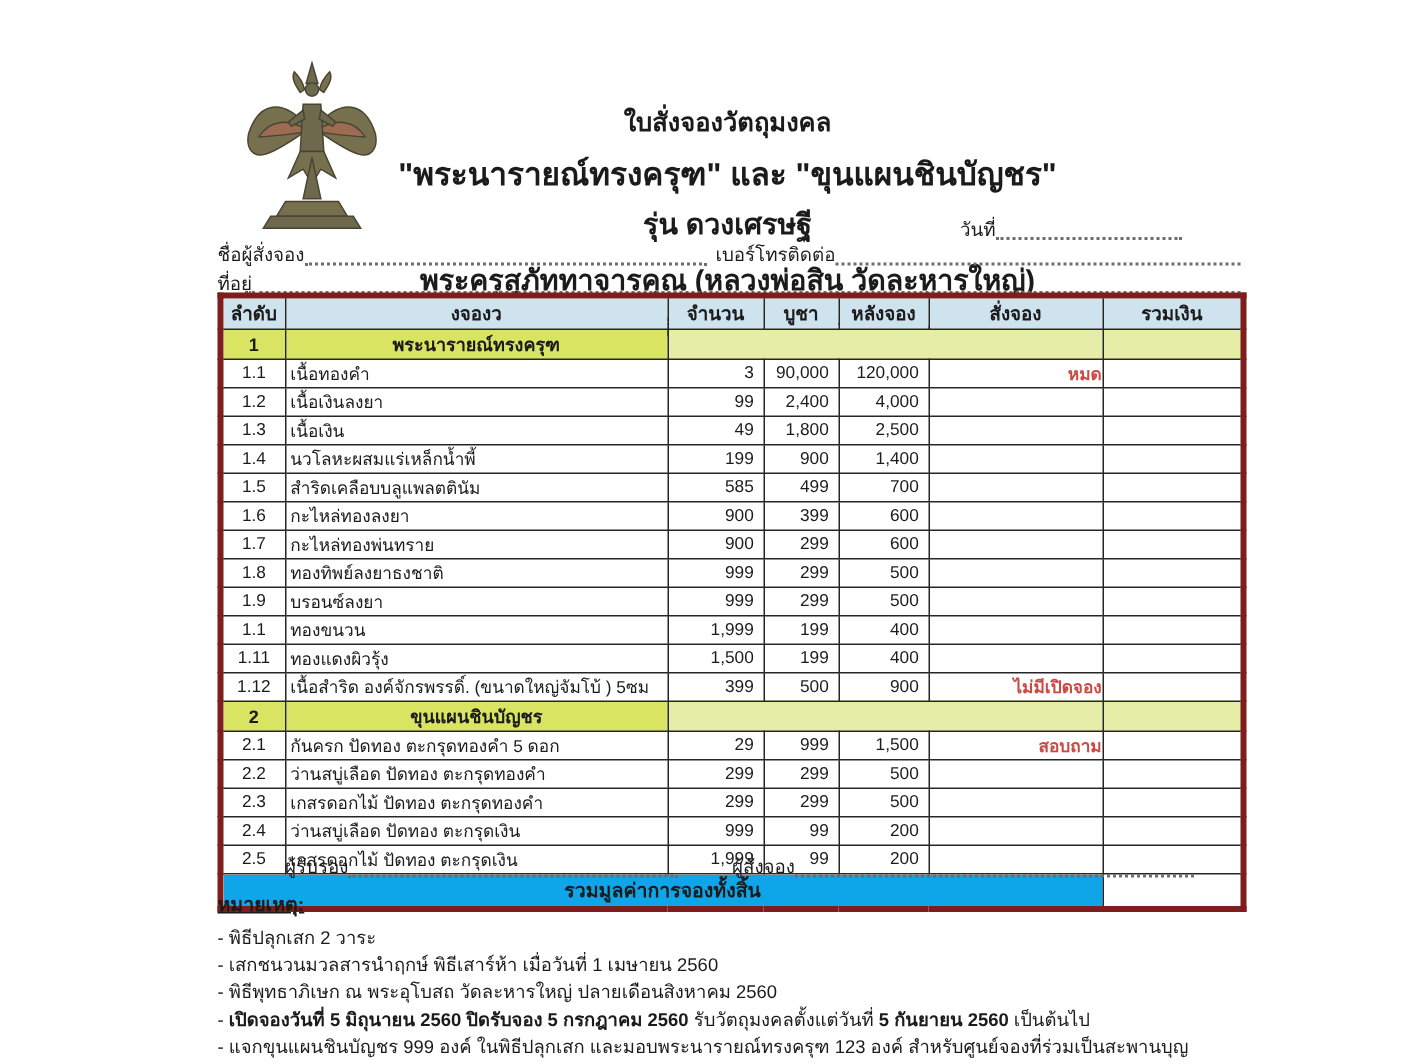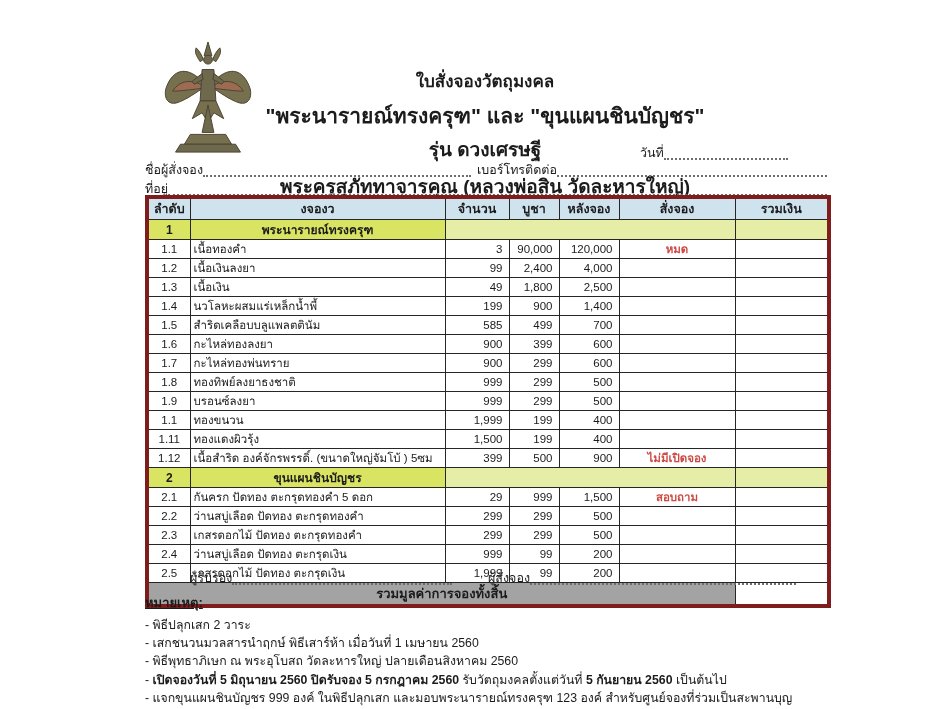--- a/index.html
+++ b/index.html
@@ -36,22 +36,22 @@
   }
   .order-table th, .order-table td { border:1px solid #262626; overflow:hidden; white-space:nowrap; }
   .order-table th { background:#cfe3ef; font-size:12.5px; font-weight:bold; height:22px; text-align:center; }
   .section-row td { height:16px; }
   .sec-bright { background:#d9e463; font-weight:bold; text-align:center; font-size:12px; }
   .sec-light  { background:#e6eda6; }
   .item-row td { height:17px; font-size:11.5px; }
   .cell-no   { text-align:center; }
   .cell-name { text-align:left; padding-left:3px; }
   .cell-num  { text-align:right; padding-right:6px; }
-  .cell-status { text-align:center; color:#cc4a44; font-size:10.5px; font-weight:bold; }
-  .total-row td { height:23px; background:#a3a3a3; font-weight:bold; text-align:center; font-size:13px; }
+  .cell-status { text-align:right; color:#cc4a44; font-size:10.5px; font-weight:bold; }
+  .total-row td { height:23px; background:#0ea5e9; font-weight:bold; text-align:center; font-size:13px; }
   .total-row td.blank { background:#ffffff; }
 
   
   .signatures { position:absolute; left:190px; top:568px; width:608px; display:flex; font-size:12.5px; }
   .sig-block { display:flex; }
   .sig-block.first { width:262px; }
   .sig-block.second { width:308px; margin-left:36px; }
 
   .notes { position:absolute; left:145px; top:592px; width:695px; font-size:12.3px; }
   .notes-title { font-weight:bold; text-decoration:underline; font-size:13px; margin-bottom:3px; }

